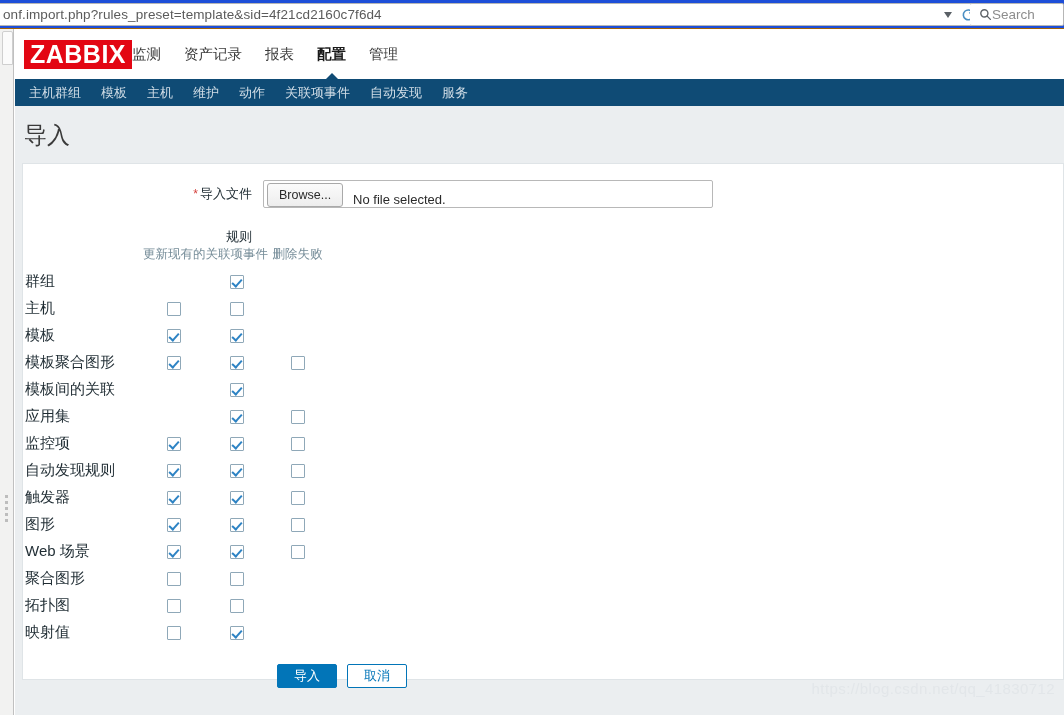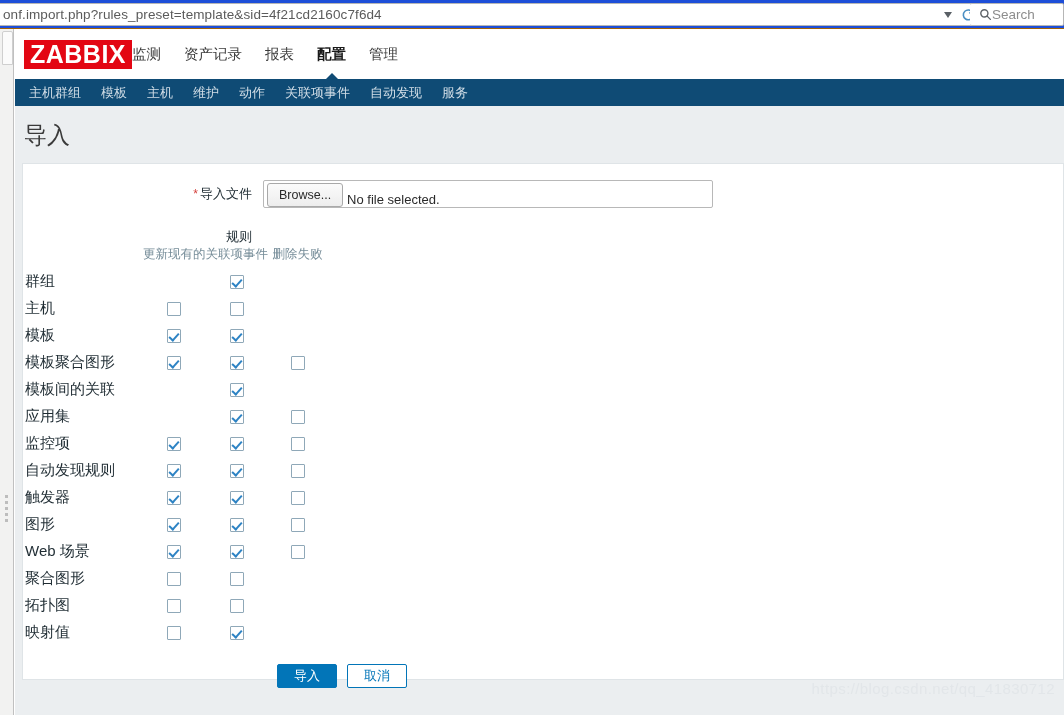--- a/index.html
+++ b/index.html
@@ -259,21 +259,21 @@
     font-size: 12.5px;
     color: #2a2a2a;
     display: flex;
     align-items: center;
     cursor: pointer;
     font-family: "Liberation Sans", "DejaVu Sans", sans-serif;
   }
   .file-status {
     font-size: 13px;
     color: #2a2a2a;
-    margin-left: 4px;
+    margin-left: 10px;
   }
 
   
   .rules-block {
     margin-top: 18px;
     display: flex;
     align-items: flex-start;
     flex-direction: column;
   }
   .rules-label {

